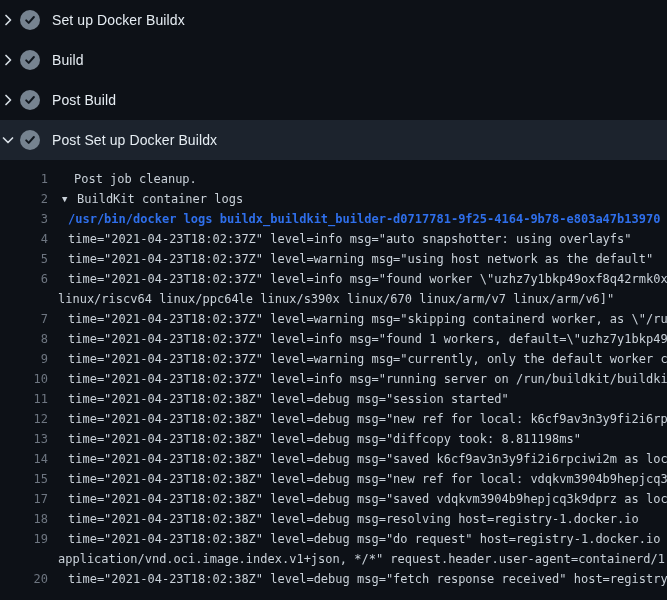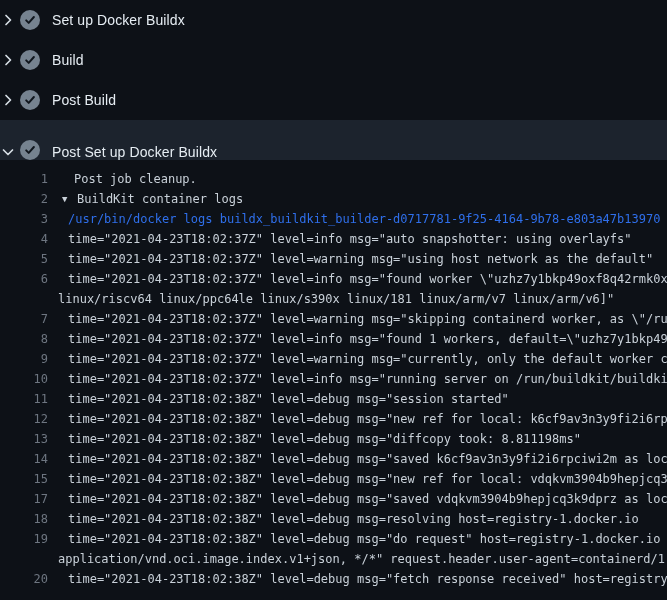--- a/index.html
+++ b/index.html
@@ -20,21 +20,21 @@
     font-family:"Liberation Sans", sans-serif;
   }
   .app{width:667px;height:600px;overflow:hidden;}
 
   
   .steps{width:100%;}
   .step-row{
     display:flex;align-items:center;height:40px;
     cursor:pointer;
   }
-  .step-row.expanded{background:var(--step-active-bg);align-items:flex-end;}
+  .step-row.expanded{background:var(--step-active-bg);}
   .chev{width:16px;height:16px;display:inline-flex;align-items:center;justify-content:center;color:var(--chevron);flex:0 0 16px;}
   .chev svg{display:block;}
   .step-row.expanded .chev svg{transform:rotate(90deg);}
   .check{width:20px;height:20px;margin-left:4px;display:inline-flex;flex:0 0 20px;}
   .check circle{fill:var(--check);}
   .check path{stroke:var(--check-mark);stroke-width:2;fill:none;stroke-linecap:round;stroke-linejoin:round;}
   .step-label{
     margin-left:12px;color:var(--step-text);
     font-size:14px;letter-spacing:.1px;
   }
@@ -49,21 +49,21 @@
     display:flex;height:20px;line-height:20px;
     white-space:pre;overflow:hidden;
   }
   .lnum{
     flex:0 0 50px;width:50px;text-align:right;padding-right:2px;
     color:var(--line-num);cursor:pointer;
   }
   .ltext{color:var(--log-text);margin-left:24px;}
   .log-row.indent .ltext{margin-left:18px;}
   .log-row.cont .ltext{margin-left:8px;}
-  .log-row.command .ltext{color:var(--command);font-weight:normal;}
+  .log-row.command .ltext{color:var(--command);font-weight:bold;}
   .marker{
     display:none;color:var(--log-text);font-size:9px;
     width:15px;margin-left:12px;cursor:pointer;
     line-height:20px;
   }
   .log-row.group .marker{display:inline-block;}
   .log-row.group .ltext{margin-left:0;}
 </style>
 </head>
 <body>
@@ -163,21 +163,21 @@
 
   <div class="log-row indent">
     <span class="lnum">6</span>
     
     <span class="ltext">time="2021-04-23T18:02:37Z" level=info msg="found worker \"uzhz7y1bkp49oxf8q42rmk0xj</span>
   </div>
 
   <div class="log-row cont">
     <span class="lnum"></span>
     
-    <span class="ltext">linux/riscv64 linux/ppc64le linux/s390x linux/181 linux/arm/v7 linux/arm/v6]"</span>
+    <span class="ltext">linux/riscv64 linux/ppc64le linux/s390x linux/670 linux/arm/v7 linux/arm/v6]"</span>
   </div>
 
   <div class="log-row indent">
     <span class="lnum">7</span>
     
     <span class="ltext">time="2021-04-23T18:02:37Z" level=warning msg="skipping containerd worker, as \"/run</span>
   </div>
 
   <div class="log-row indent">
     <span class="lnum">8</span>

